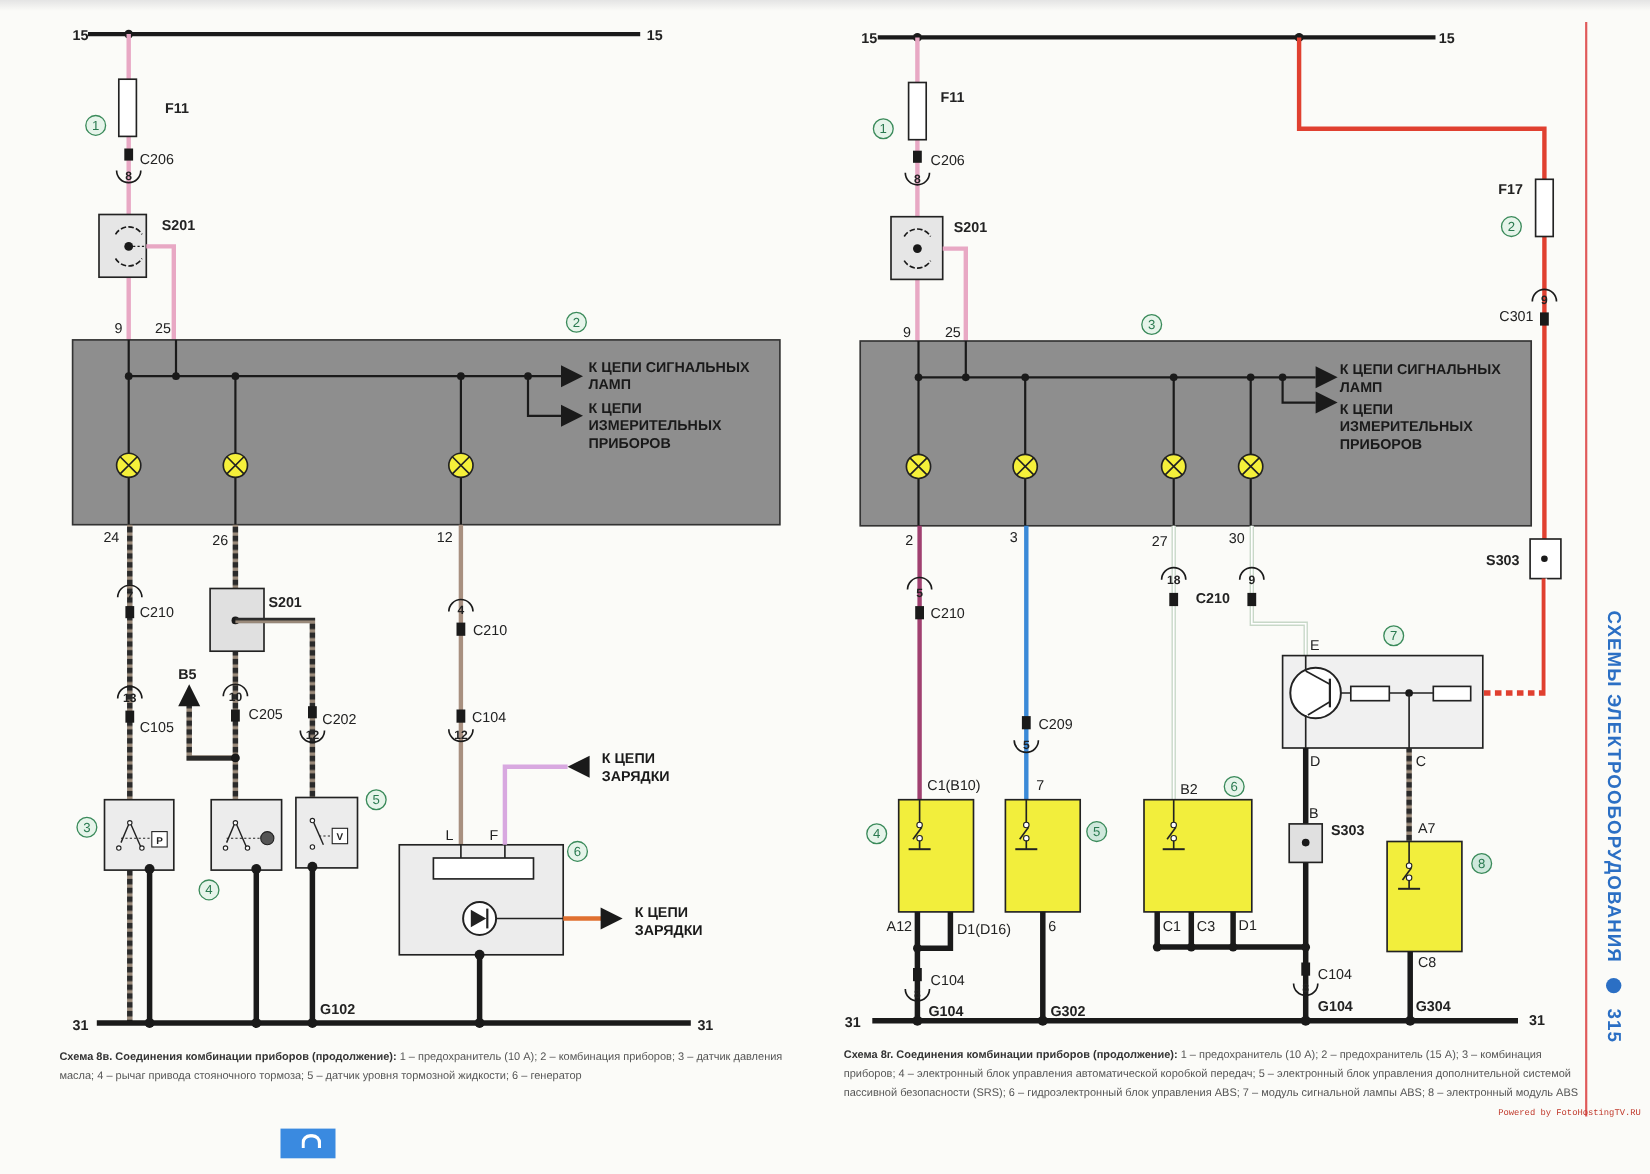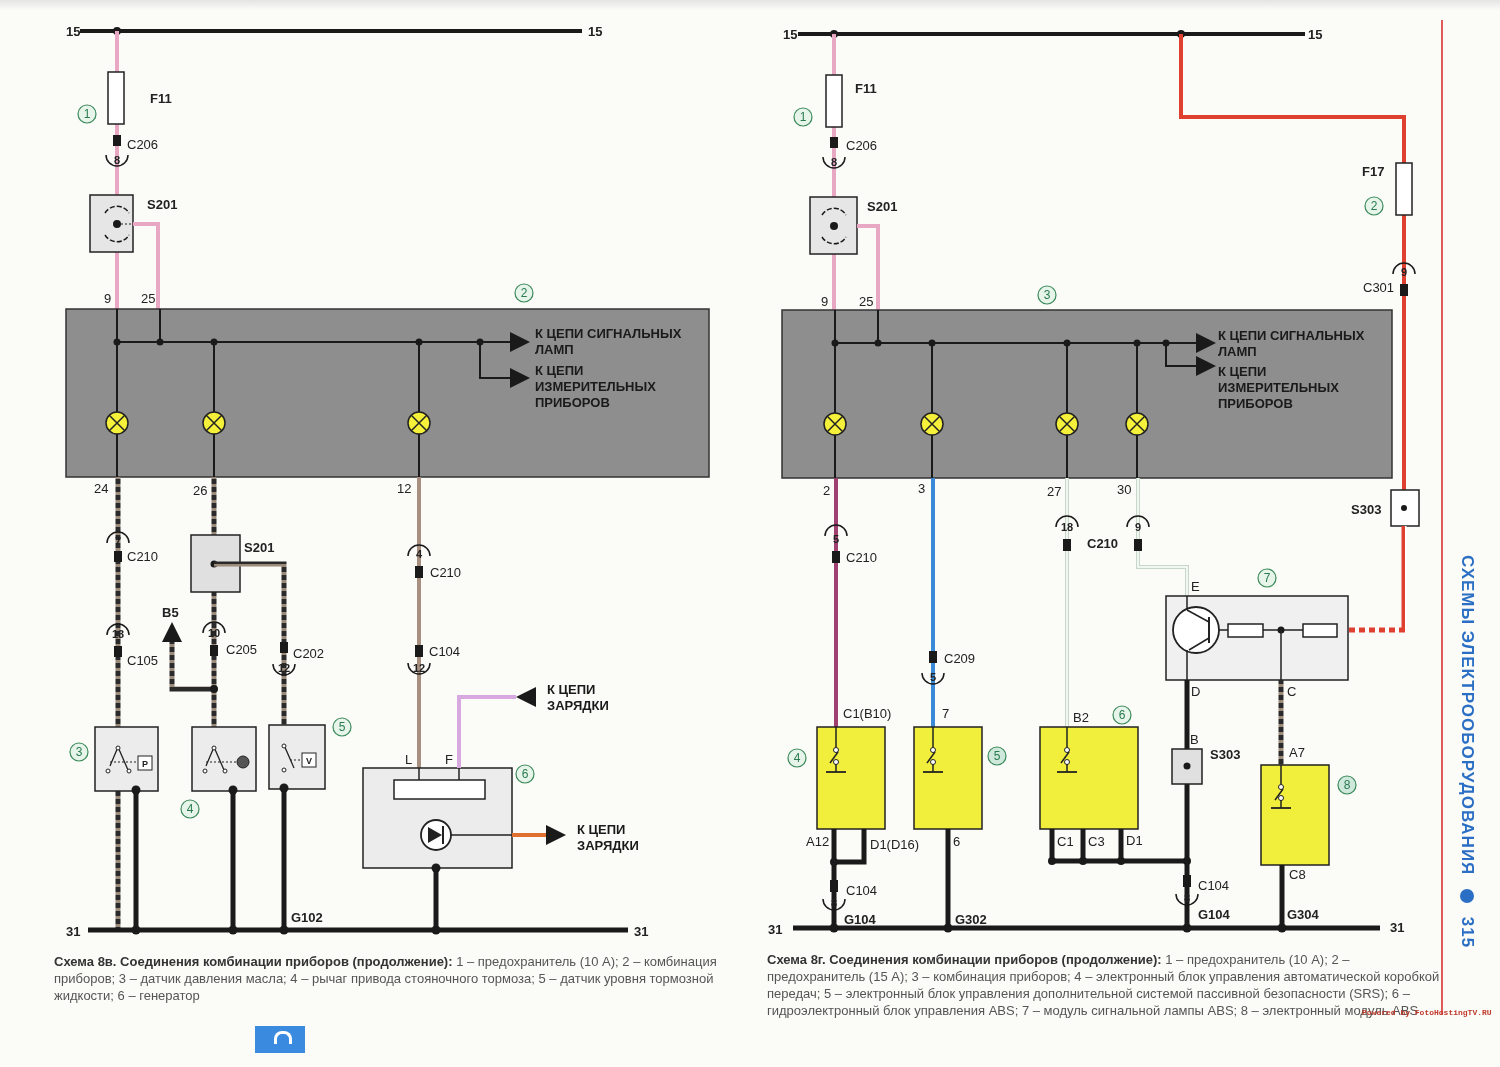--- a/index.html
+++ b/index.html
@@ -3,30 +3,30 @@
 <meta charset="utf-8">
 <style>
   html, body { margin:0; padding:0; }
   body { width:1500px; height:1067px; background:#fbfbf8; position:relative; overflow:hidden;
          font-family:"Liberation Sans", sans-serif; }
   svg#diagram { position:absolute; left:0; top:0; }
   .lbl { font-family:"Liberation Sans", sans-serif; font-size:13px; fill:#222; }
   .lbl-b { font-family:"Liberation Sans", sans-serif; font-size:13px; font-weight:bold; fill:#222; }
   .lbl-dst { font-family:"Liberation Sans", sans-serif; font-size:13px; font-weight:bold; fill:#1a1a1a; }
   .ref { font-family:"Liberation Sans", sans-serif; font-size:12px; fill:#2a7a50; }
-  .caption { position:absolute; font-size:13px; line-height:17px; color:#555; width:680px; }
+  .caption { position:absolute; font-size:10px; line-height:17px; color:#555; width:680px; }
   .caption b { color:#333; }
   .side-title { position:absolute; left:1447px; top:555px; width:30px; height:460px;
        writing-mode:vertical-rl; font-weight:bold; font-size:17px; color:#2b6fc4; letter-spacing:1px; }
   .side-line { position:absolute; left:1441px; top:20px; width:2px; height:995px; background:#e05a5a; }
   .tab { position:absolute; left:255px; top:1026px; width:50px; height:27px; background:#3a8ae0; }
   .tab-icon { position:absolute; left:19px; top:5px; width:12px; height:10px; border:3px solid #fff;
        border-bottom:none; border-radius:8px 8px 0 0; }
   .watermark { position:absolute; left:1362px; top:1008px; font-family:"Liberation Mono", monospace;
-       font-size:8px; color:#c0392b; font-weight:bold; }
+       font-size:8px; color:#c0392b; font-weight:normal; }
   .top-shadow { position:absolute; left:0; top:0; width:1500px; height:10px;
        background:linear-gradient(#e4e4e4, rgba(251,251,248,0)); }
 </style>
 </head>
 <body>
 
 <div class="top-shadow"></div>
 
 <svg id="diagram" width="1500" height="1067" viewBox="0 0 1500 1067">
   <defs>

